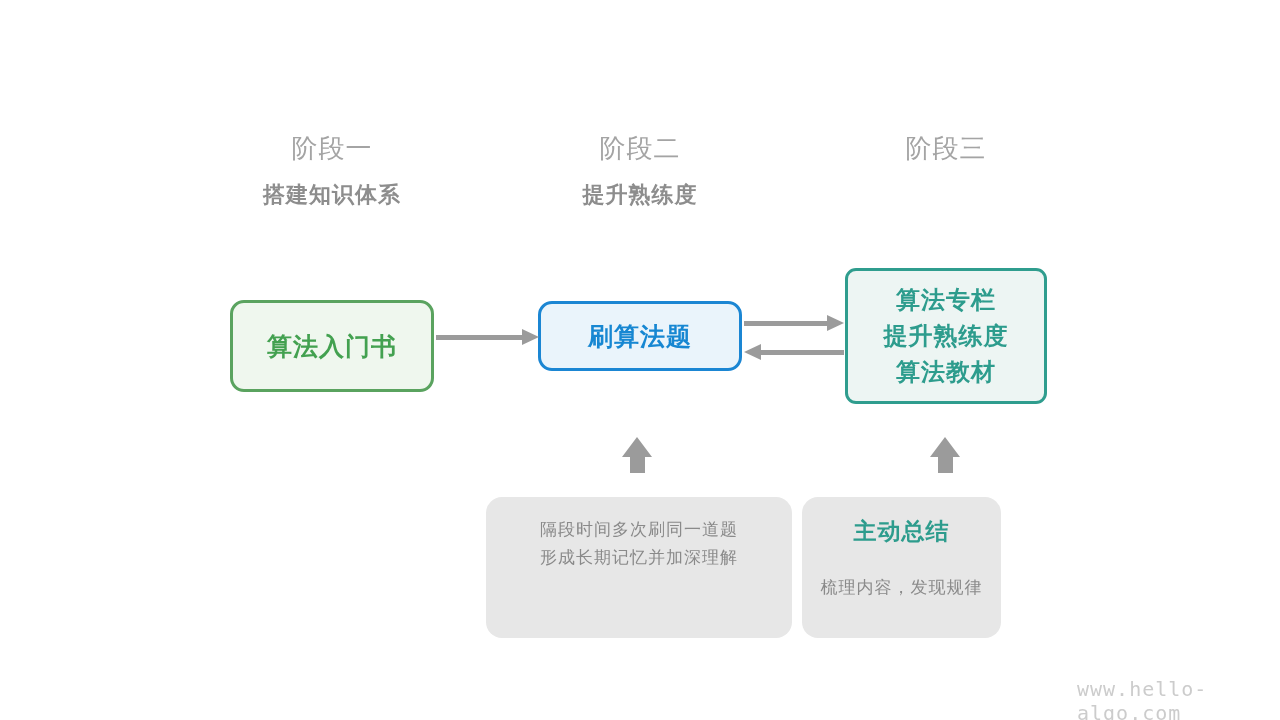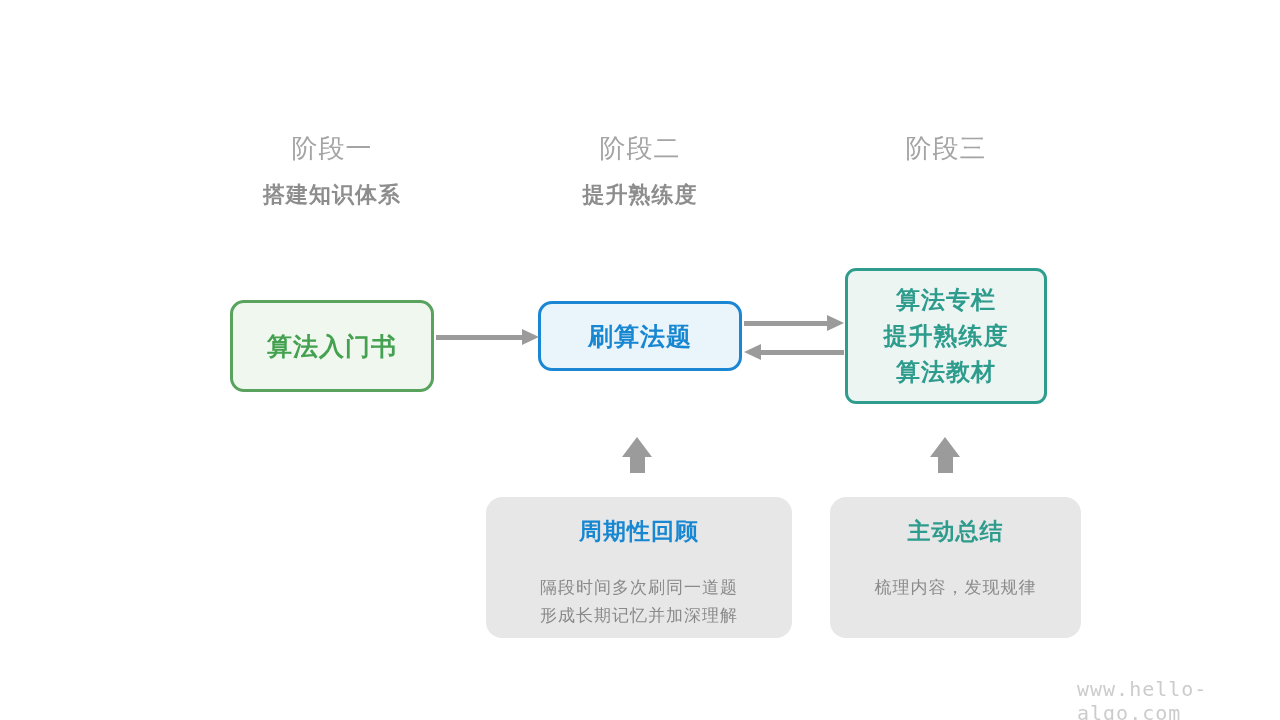--- a/index.html
+++ b/index.html
@@ -175,28 +175,27 @@
     <div class="head"></div>
     <div class="stem"></div>
   </div>
 
   <div class="abs up-arrow" style="left:930px; top:437px;">
     <div class="head"></div>
     <div class="stem"></div>
   </div>
 
   <div class="abs callout" style="left:486px; top:497px; width:306px; height:141px;">
-    <div class="title blue">周期性回顾</div>
     <div class="body">
       <div>隔段时间多次刷同一道题</div>
       <div>形成长期记忆并加深理解</div>
     </div>
   </div>
 
-  <div class="abs callout" style="left:830px; top:497px; width:251px; height:141px;">
+  <div class="abs callout" style="left:802px; top:497px; width:199px; height:141px;">
     <div class="title teal">主动总结</div>
     <div class="body">
       <div>梳理内容，发现规律</div>
     </div>
   </div>
 
   <div class="abs watermark" style="left:1077px; top:677px;">www.hello-algo.com</div>
 
 </div>
 

